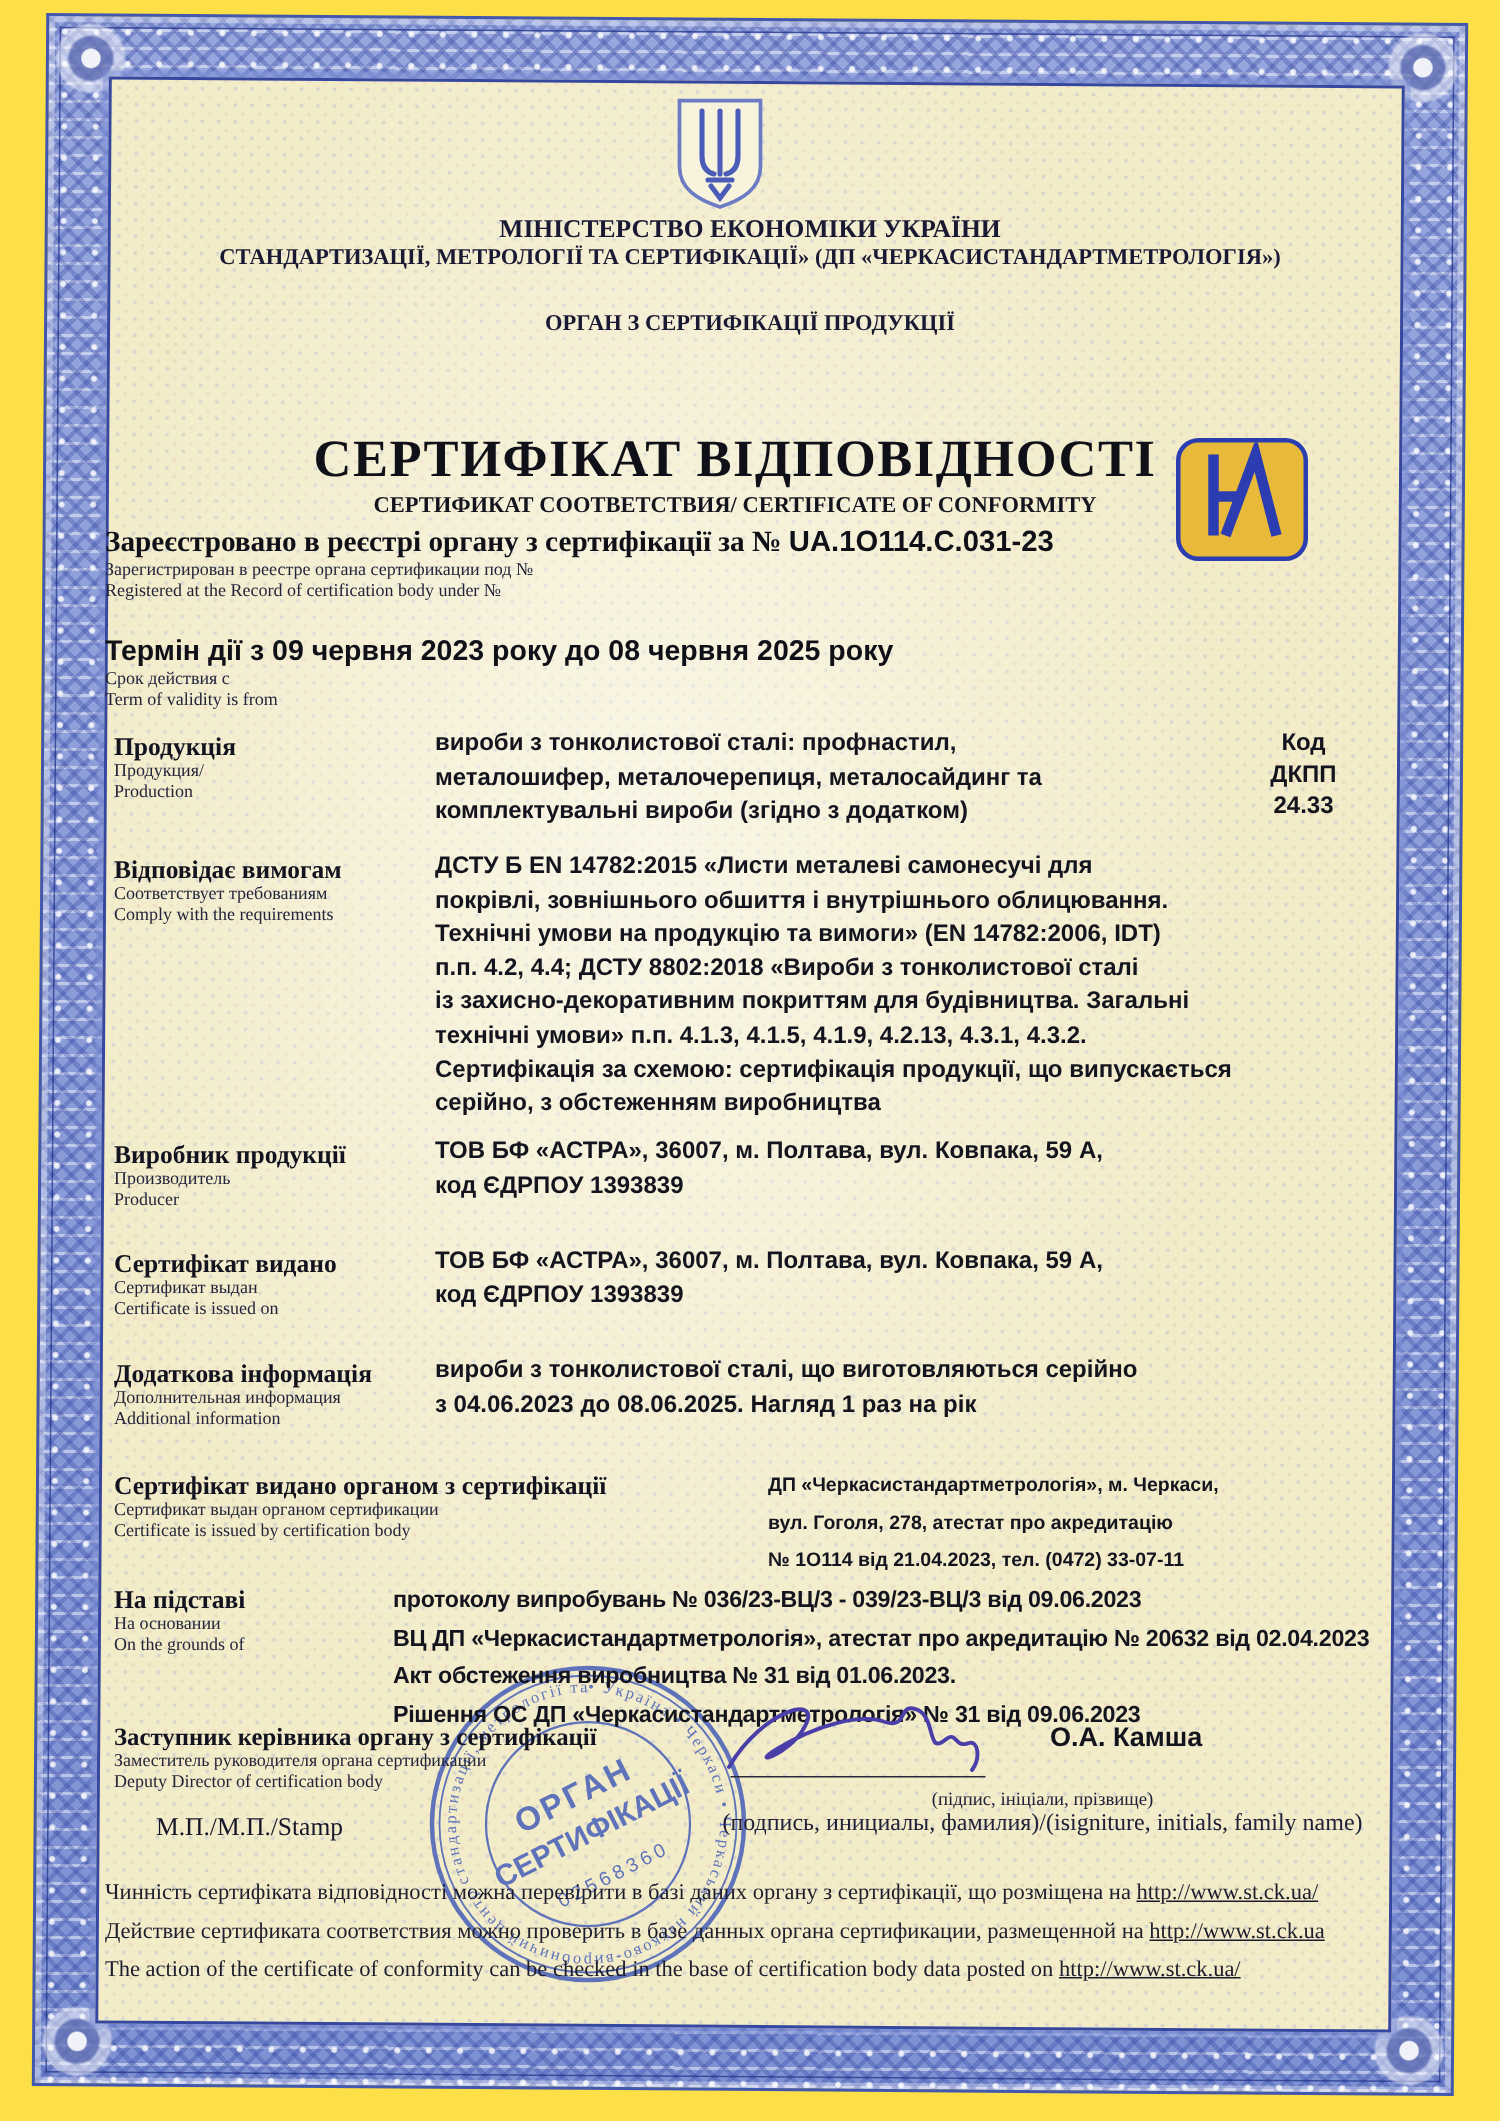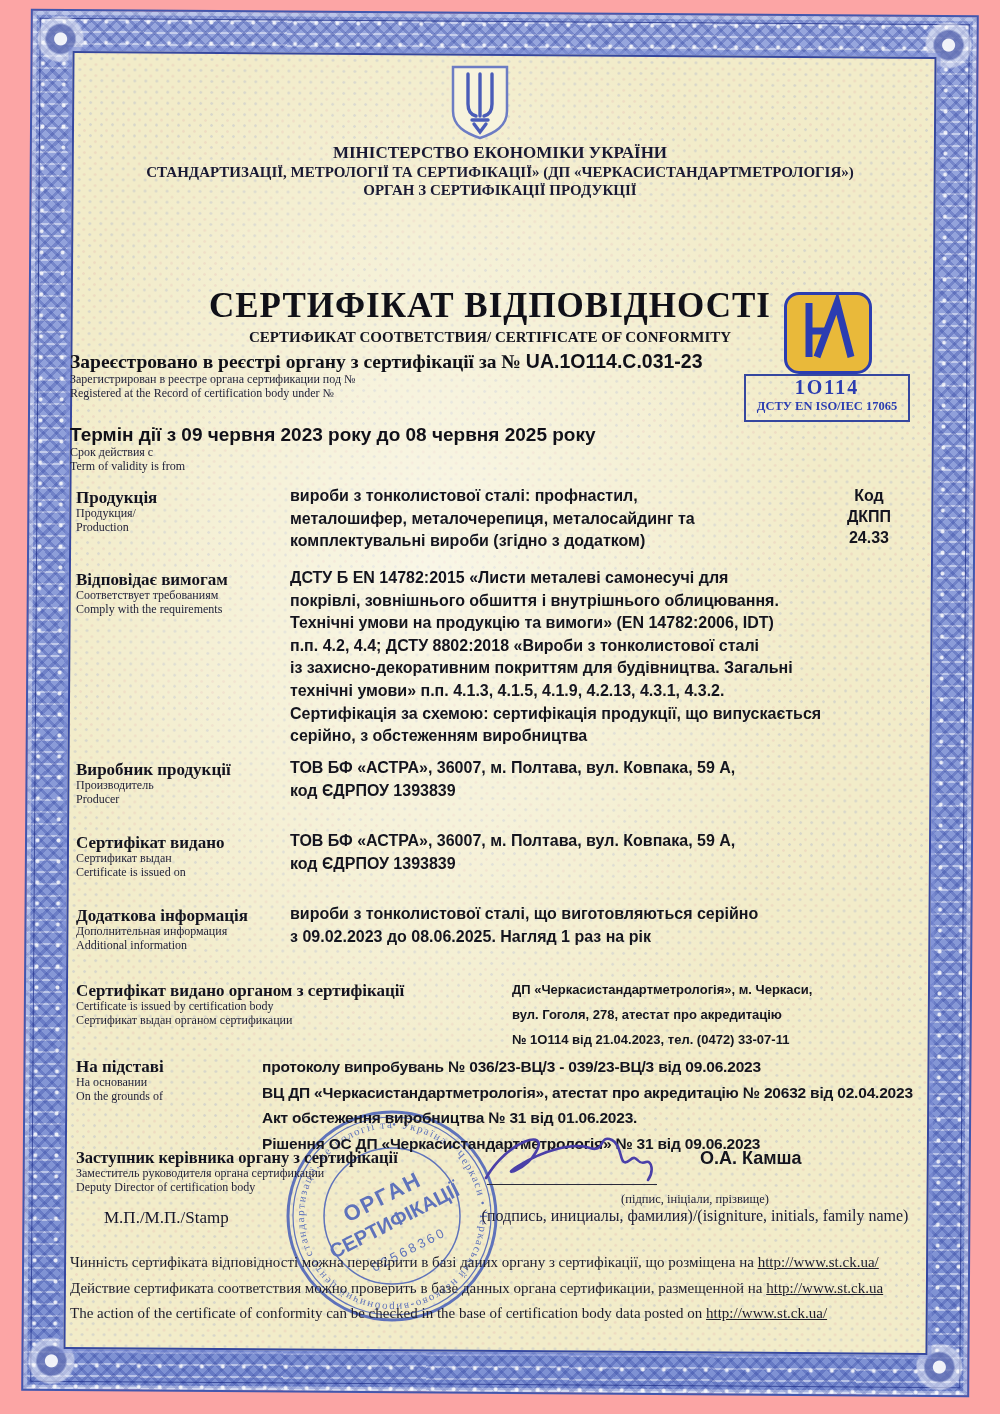--- a/index.html
+++ b/index.html
@@ -1,17 +1,17 @@
 <!DOCTYPE html>
 <html><head>
 <meta charset="utf-8">
 <style>
   html,body{margin:0;padding:0;}
   body{width:1000px;height:1414px;background:#fbfbfb;font-family:"Liberation Serif",serif;}
-  .page{position:relative;width:1000px;height:1414px;overflow:hidden;background:#fca5a5;}
+  .page{position:relative;width:1000px;height:1414px;overflow:hidden;background:#fde047;}
   .cert{position:absolute;left:26px;top:12px;width:944px;height:1378px;transform:rotate(0.4deg);transform-origin:50% 50%;
     background:
       radial-gradient(circle, rgba(255,255,255,0.85) 1.5px, rgba(255,255,255,0) 2.5px) 0 0/21px 21px,
       repeating-linear-gradient(45deg, rgba(47,66,160,0.30) 0 3px, rgba(47,66,160,0) 3px 9px),
       repeating-linear-gradient(-45deg, rgba(47,66,160,0.30) 0 3px, rgba(47,66,160,0) 3px 9px),
       repeating-linear-gradient(0deg, rgba(255,255,255,0.45) 0 2px, rgba(255,255,255,0) 2px 12px),
       linear-gradient(#97a6dd,#7e91d3);
     border:2px solid #4257ae; box-shadow: inset 0 0 0 4px rgba(255,255,255,0.35);}
   .cert::before{content:"";position:absolute;inset:7px;border:1px solid rgba(36,52,140,0.75);pointer-events:none;}
   .corner{position:absolute;width:64px;height:64px;
@@ -58,40 +58,36 @@
         <path d="M43 10 V40 Q43 50 35 52"></path>
         <path d="M23 56 H39"></path>
         <path d="M25 60 L31 68 L37 60"></path>
       </g>
     </svg>
   </div>
 
   <div class="abs hdr c" style="left:90px;top:144px;width:820px;">
     <div style="font-size:17px;">МІНІСТЕРСТВО ЕКОНОМІКИ УКРАЇНИ</div>
     <div style="font-size:15px;">СТАНДАРТИЗАЦІЇ, МЕТРОЛОГІЇ ТА СЕРТИФІКАЦІЇ» (ДП «ЧЕРКАСИСТАНДАРТМЕТРОЛОГІЯ»)</div>
-    <div style="font-size:15px;">ОРГАН З СЕРТИФІКАЦІЇ ПРОДУКЦІЇ</div>
+    <div style="font-size:15px;margin-top:26px;">ОРГАН З СЕРТИФІКАЦІЇ ПРОДУКЦІЇ</div>
   </div>
 
   <div class="abs c" style="left:110px;top:286px;width:760px;">
     <div style="font-size:35px;font-weight:bold;color:#101018;letter-spacing:1px;">СЕРТИФІКАТ ВІДПОВІДНОСТІ</div>
     <div style="font-size:15px;font-weight:bold;color:#14141f;margin-top:3px;">СЕРТИФИКАТ СООТВЕТСТВИЯ/ CERTIFICATE OF CONFORMITY</div>
   </div>
 
   <div class="abs" style="left:784px;top:292px;width:82px;height:76px;background:#e9b93a;border:3px solid #2b3db1;border-radius:15px;">
     <svg width="76" height="70" viewBox="0 0 76 70">
       <g stroke="#2b3db1" stroke-width="7" fill="none">
         <path d="M22 8 V62"></path>
         <path d="M22 36 H38"></path>
         <path d="M30 62 L50 8 L64 62"></path>
       </g>
     </svg>
-  </div>
-  <div class="abs c" style="left:744px;top:374px;width:162px;height:44px;border:2px solid #35479f;">
-    <div class="blue" style="font-size:20px;font-weight:bold;letter-spacing:2px;line-height:23px;">1О114</div>
-    <div class="blue" style="font-size:12.5px;font-weight:bold;line-height:14px;">ДСТУ EN ISO/IEC 17065</div>
   </div>
 
   <div class="abs" style="left:70px;top:350px;width:700px;">
     <div style="font-size:19.5px;font-weight:bold;color:#101018;">
       <span>Зареєстровано в реєстрі органу з сертифікації за №</span>
       <span style="font-family:'Liberation Sans',sans-serif;">UA.1О114.С.031-23</span>
     </div>
     <div class="sub">Зарегистрирован в реестре органа сертификации под №</div>
     <div class="sub">Registered at the Record of certification body under №</div>
   </div>
@@ -143,26 +139,26 @@
   </div>
   <div class="abs val ml z2" style="left:290px;top:830px;width:620px;">ТОВ БФ «АСТРА», 36007, м. Полтава, вул. Ковпака, 59 А,
 код ЄДРПОУ 1393839</div>
 
   <div class="abs" style="left:76px;top:906px;width:220px;">
     <div class="lbl">Додаткова інформація</div>
     <div class="sub">Дополнительная информация</div>
     <div class="sub">Additional information</div>
   </div>
   <div class="abs val ml z2" style="left:290px;top:903px;width:640px;">вироби з тонколистової сталі, що виготовляються серійно
-з 09.02.2023 до 08.06.2025. Нагляд 1 раз на рік</div>
+з 04.06.2023 до 08.06.2025. Нагляд 1 раз на рік</div>
 
   <div class="abs" style="left:76px;top:981px;width:430px;">
     <div class="lbl">Сертифікат видано органом з сертифікації</div>
+    <div class="sub">Сертификат выдан органом сертификации</div>
     <div class="sub">Certificate is issued by certification body</div>
-    <div class="sub">Сертификат выдан органом сертификации</div>
   </div>
   <div class="abs val ml z2" style="left:512px;top:977px;width:420px;line-height:25px;font-size:13px;">ДП «Черкасистандартметрологія», м. Черкаси,
 вул. Гоголя, 278, атестат про акредитацію
 № 1О114 від 21.04.2023, тел. (0472) 33-07-11</div>
 
   <div class="abs" style="left:76px;top:1057px;width:180px;">
     <div class="lbl">На підставі</div>
     <div class="sub">На основании</div>
     <div class="sub">On the grounds of</div>
   </div>

